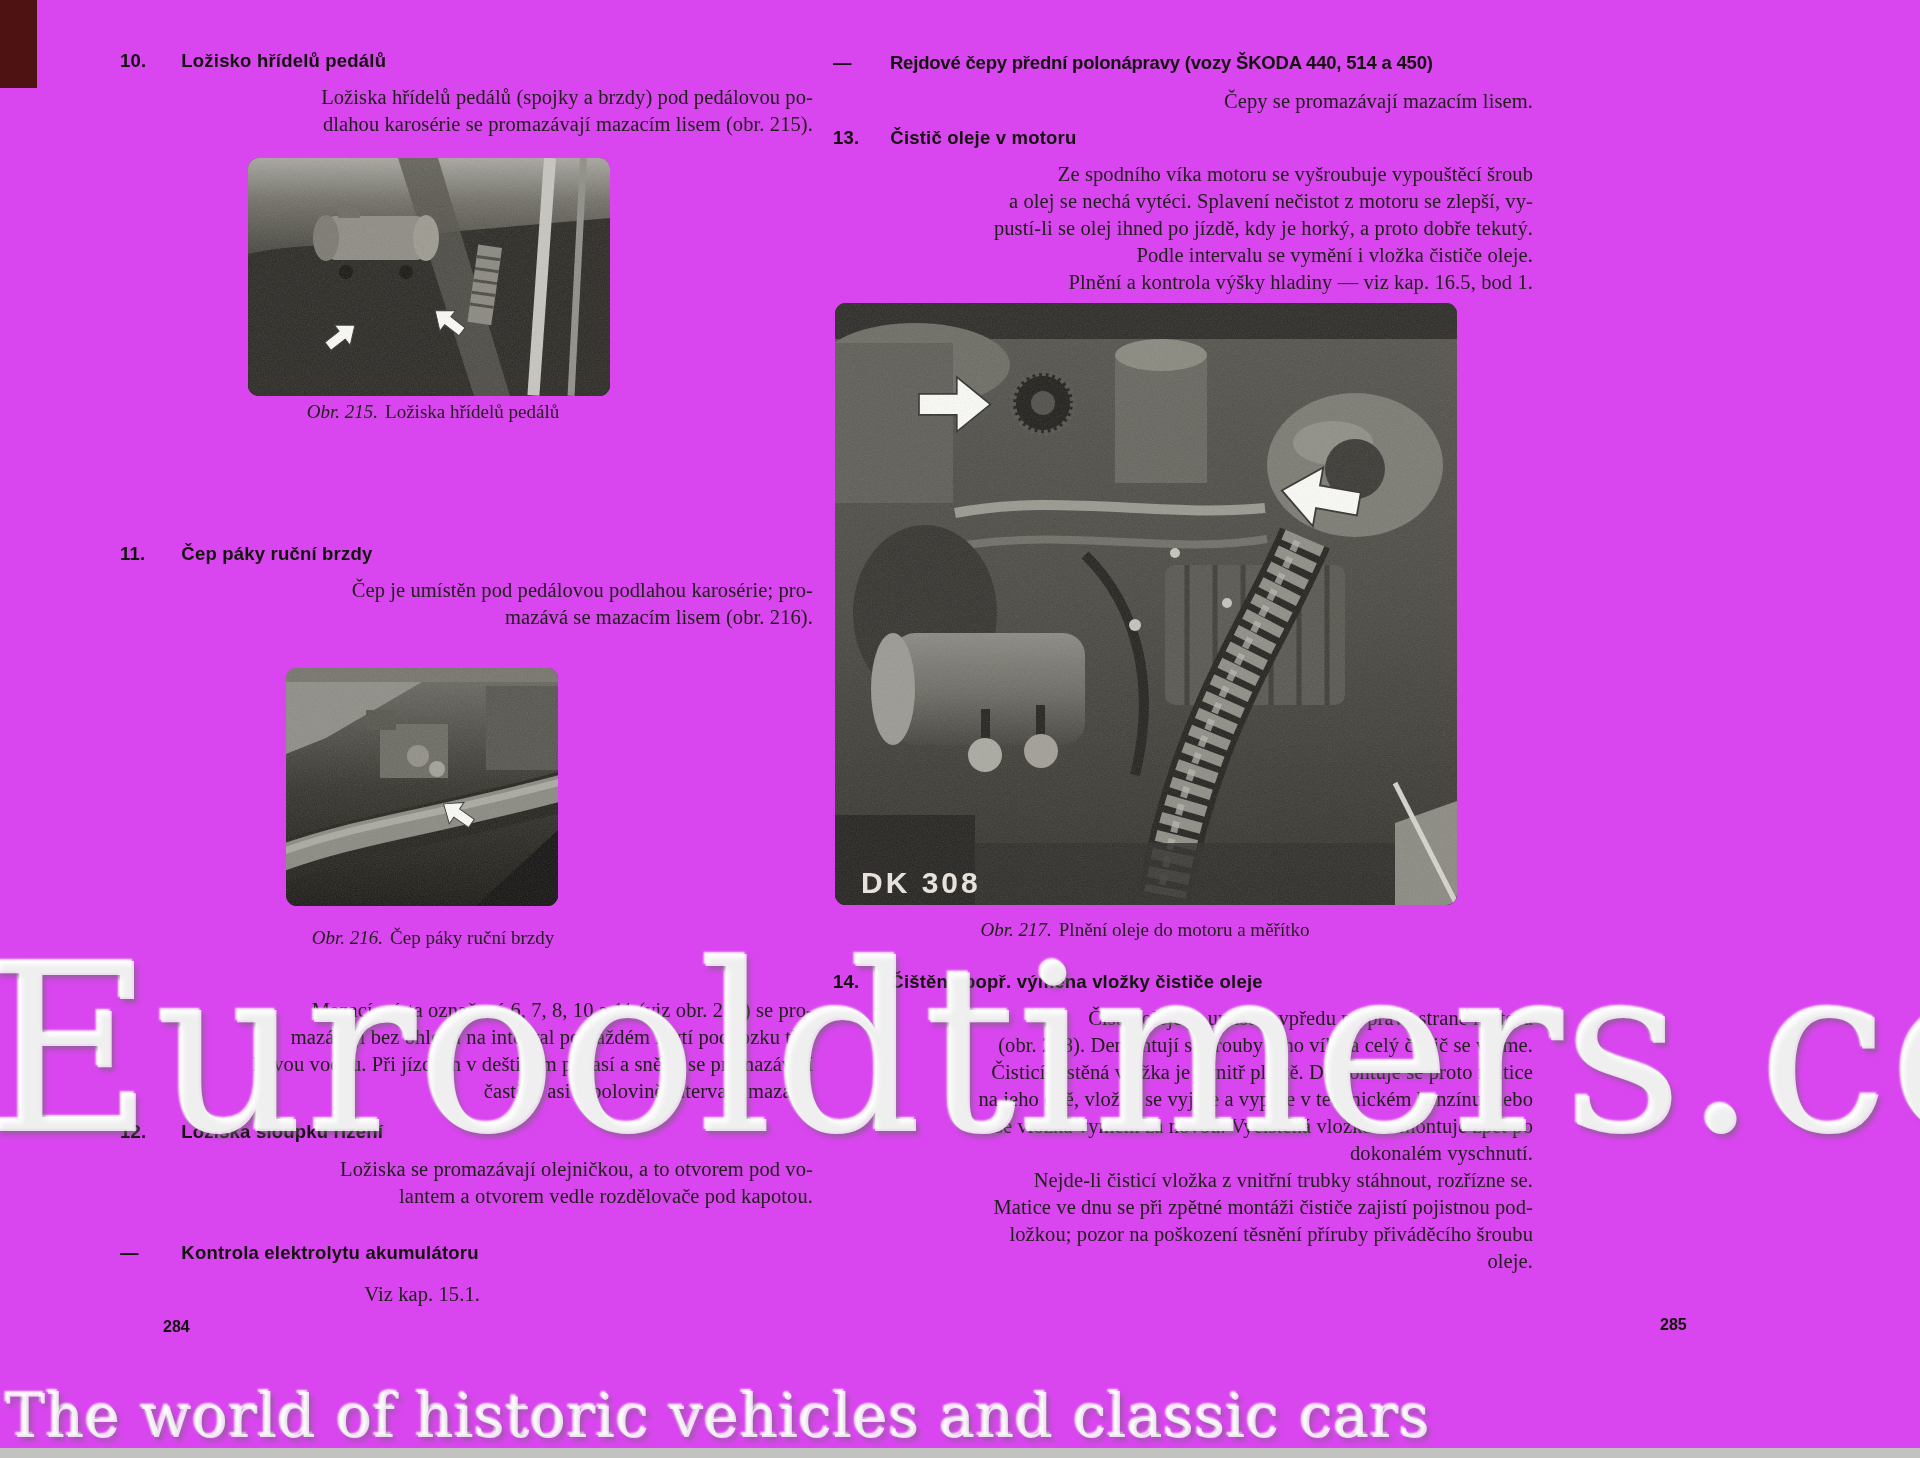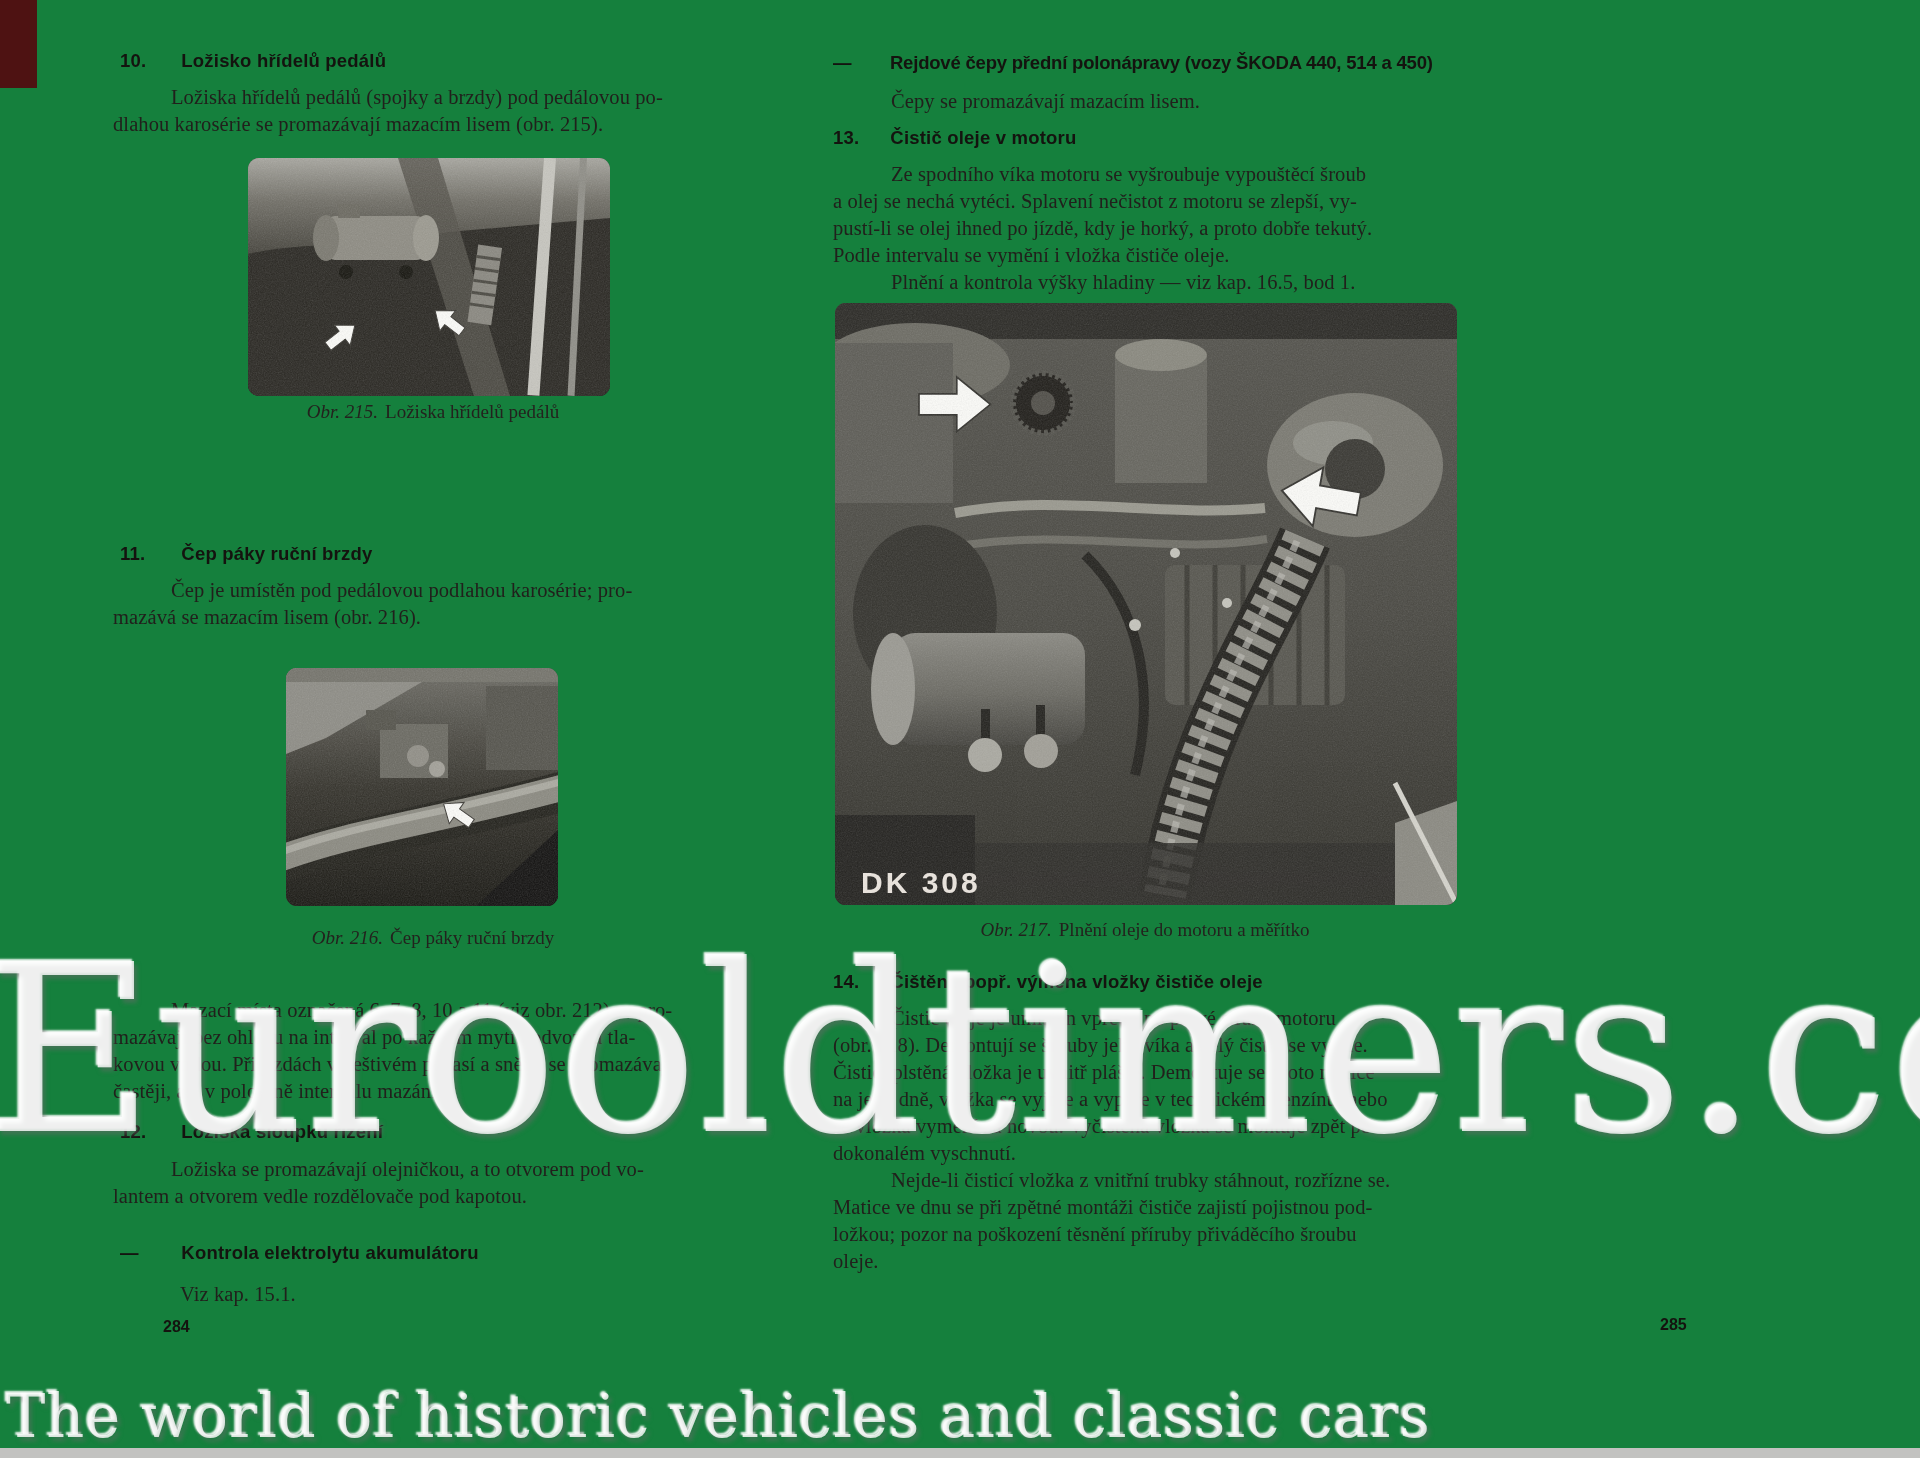--- a/index.html
+++ b/index.html
@@ -1,30 +1,30 @@
 <!DOCTYPE html>
 <html><head>
 <meta charset="utf-8">
 <style>
   * { box-sizing: border-box; }
   html,body { margin:0; padding:0; background:#e9e9e7; }
   .spread {
     position:relative; width:1920px; height:1458px;
-    background:#15803d; overflow:hidden;
+    background:#d946ef; overflow:hidden;
     font-family:"Liberation Serif", serif; color:#1d1c1a;
   }
   .heading {
     position:absolute; font-family:"Liberation Sans", sans-serif;
     font-weight:700; font-size:18.5px; color:#14130f;
     white-space:nowrap; letter-spacing:0.2px;
   }
   .heading .num { display:inline-block; min-width:56px; }
   .bodytext {
     position:absolute; margin:0; font-size:20.5px; line-height:27px;
-    white-space:pre-line; width:700px; letter-spacing:0.1px; color:#21201c;
+    white-space:pre-line; width:700px; letter-spacing:0.1px; color:#21201c;text-align:right;
   }
   .indent { text-indent:58px; }
   .caption { position:absolute; font-size:19px; text-align:center; color:#23221e; }
   .cap-label { font-style:italic; margin-right:7px;text-align:right; }
   .photo { position:absolute; overflow:hidden; background:#3a3934;border-radius:11px; }
   .photo svg { display:block; width:100%; height:100%; }
   .pagenum {
     position:absolute; font-family:Liberation Sans, sans-serif;
     font-weight:700; font-size:16px; color:#14130f;
   }

